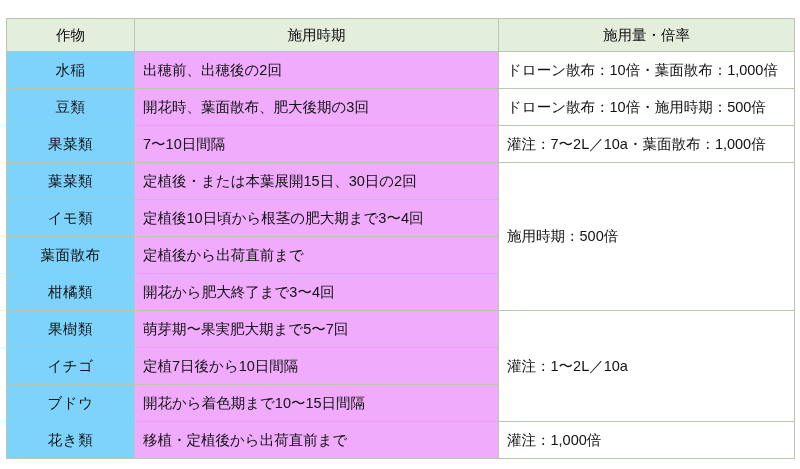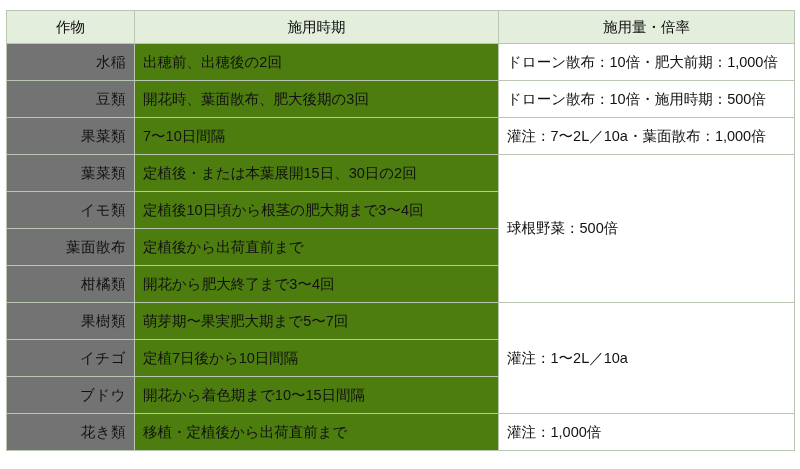--- a/index.html
+++ b/index.html
@@ -17,21 +17,21 @@
   .sheet {
     width: 800px;
     height: 469px;
     position: relative;
     box-sizing: border-box;
     padding: 6px 6px 6px 6px;
   }
   table.usage-table {
     border-collapse: collapse;
     width: 788px;
-    margin: 4px auto;
+    margin: 12px auto;
     table-layout: fixed;
   }
   table.usage-table col.c-crop { width: 128px; }
   table.usage-table col.c-timing { width: 364px; }
   table.usage-table col.c-rate { width: 296px; }
 
   table.usage-table th,
   table.usage-table td {
     border: 1px solid #b9c6b2;
     font-size: 14.5px;
@@ -41,27 +41,27 @@
     font-weight: normal;
   }
   thead th {
     background: #e3eedd;
     text-align: center;
     height: 32px;
     font-size: 15px;
     color: #0d0d0d;
   }
   td.crop-cell {
-    background: #737373;
-    text-align: right;
+    background: #7dd3fc;
+    text-align: center;
     height: 36px;
     letter-spacing: 0.5px;
   }
   td.timing-cell {
-    background: #4d7c0f;
+    background: #f0abfc;
     text-align: left;
   }
   td.rate-cell {
     background: #ffffff;
     text-align: left;
   }
   td.rate-merged {
     vertical-align: middle;
   }
   tbody tr { height: 36px; }
@@ -80,36 +80,36 @@
       <tr>
         <th>作物</th>
         <th>施用時期</th>
         <th>施用量・倍率</th>
       </tr>
     </thead>
     <tbody id="table-body">
         <tr>
           <td class="crop-cell">水稲</td>
           <td class="timing-cell">出穂前、出穂後の2回</td>
-          <td class="rate-cell">ドローン散布：10倍・肥大前期：1,000倍</td>
+          <td class="rate-cell">ドローン散布：10倍・葉面散布：1,000倍</td>
         </tr>
         <tr>
           <td class="crop-cell">豆類</td>
           <td class="timing-cell">開花時、葉面散布、肥大後期の3回</td>
           <td class="rate-cell">ドローン散布：10倍・施用時期：500倍</td>
         </tr>
         <tr>
           <td class="crop-cell">果菜類</td>
           <td class="timing-cell">7〜10日間隔</td>
           <td class="rate-cell">灌注：7〜2L／10a・葉面散布：1,000倍</td>
         </tr>
         <tr>
           <td class="crop-cell">葉菜類</td>
           <td class="timing-cell">定植後・または本葉展開15日、30日の2回</td>
-          <td class="rate-cell rate-merged" rowspan="4">球根野菜：500倍</td>
+          <td class="rate-cell rate-merged" rowspan="4">施用時期：500倍</td>
         </tr>
         <tr>
           <td class="crop-cell">イモ類</td>
           <td class="timing-cell">定植後10日頃から根茎の肥大期まで3〜4回</td>
         </tr>
         <tr>
           <td class="crop-cell">葉面散布</td>
           <td class="timing-cell">定植後から出荷直前まで</td>
         </tr>
         <tr>

